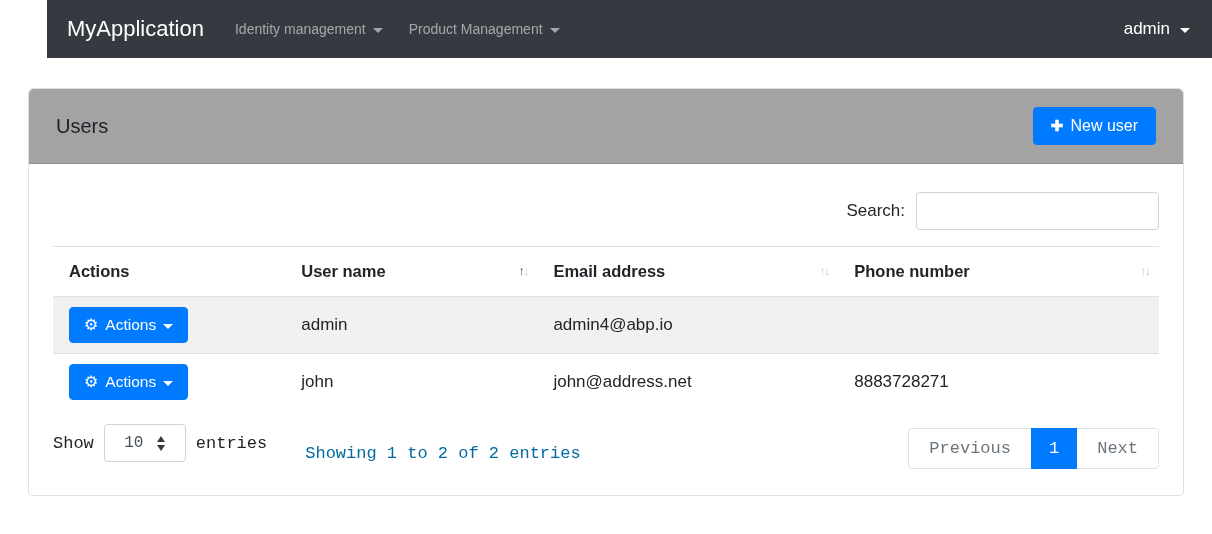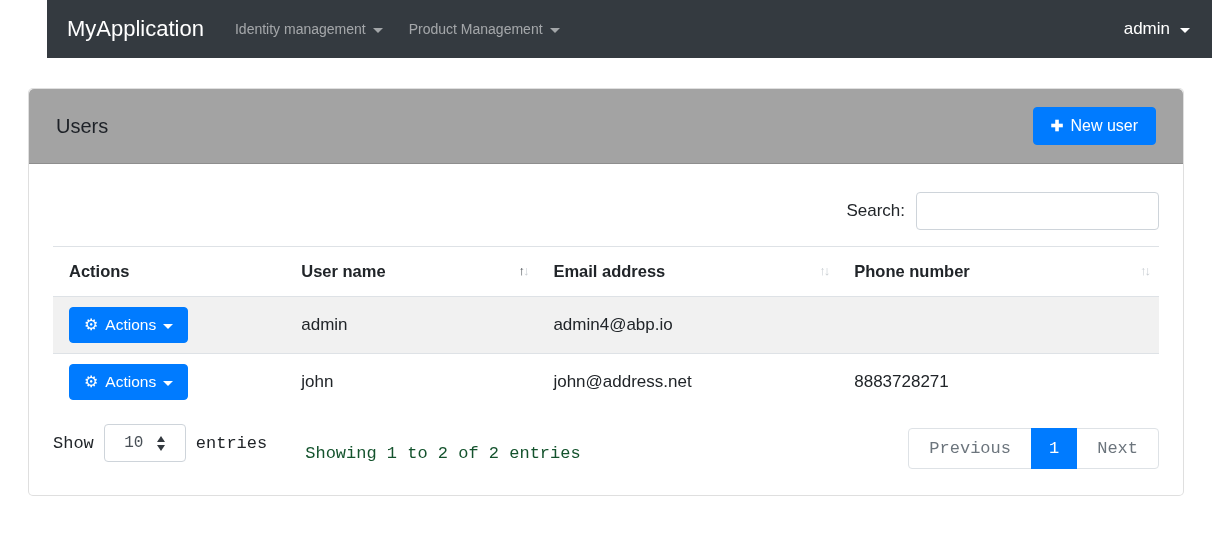--- a/index.html
+++ b/index.html
@@ -97,21 +97,21 @@
   .length-label { font-size: 17px; }
   .length-select {
     width: 82px; height: 38px; border: 1px solid #ced4da; border-radius: 4px;
     margin: 0 10px; display: inline-flex; align-items: center; justify-content: center;
     cursor: pointer; background: #fff; position: relative; color: #495057; font-size: 16px;
   }
   .length-select .value { margin-right: 14px; text-align: right; }
   .spinner { display: inline-flex; flex-direction: column; align-items: center; }
   .spin-up { width: 0; height: 0; border-left: 4.5px solid transparent; border-right: 4.5px solid transparent; border-bottom: 6px solid #343a40; }
   .spin-down { width: 0; height: 0; border-left: 4.5px solid transparent; border-right: 4.5px solid transparent; border-top: 6px solid #343a40; margin-top: 3px; }
-  .info-text { font-size: 17px; margin-left: 38px; margin-top: 22px; color: #14532d; text-align: center; }
+  .info-text { font-size: 17px; margin-left: 38px; margin-top: 22px; color: #0369a1; text-align: center; }
 
   .pagination { margin-left: auto; display: inline-flex; margin-top: 6px; }
   .page-item {
     border: 1px solid #dee2e6; background: #fff; color: #6c757d;
     font-size: 17px; padding: 10px 20px; cursor: pointer; user-select: none;
   }
   .page-item.prev { border-radius: 4px 0 0 4px; }
   .page-item.next { border-radius: 0 4px 4px 0; margin-left: -1px; }
   .page-item.active {
     background: #007bff; border-color: #007bff; color: #fff;

